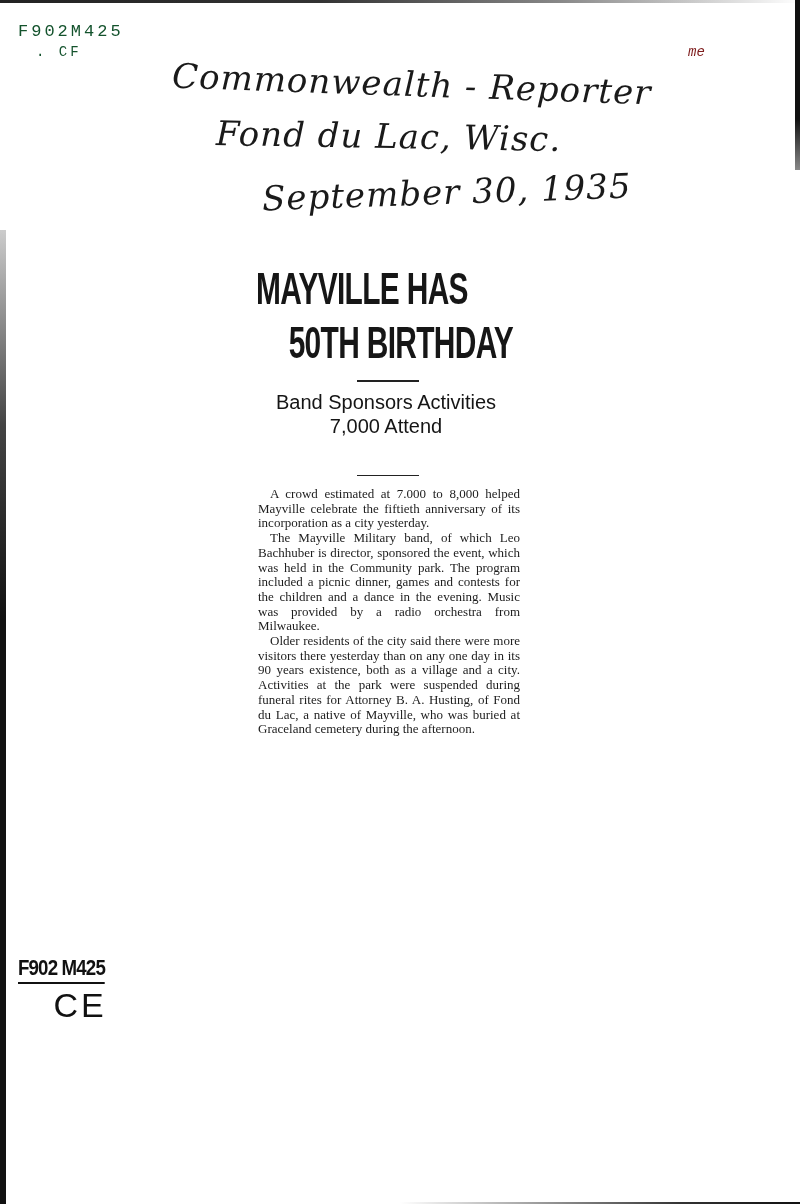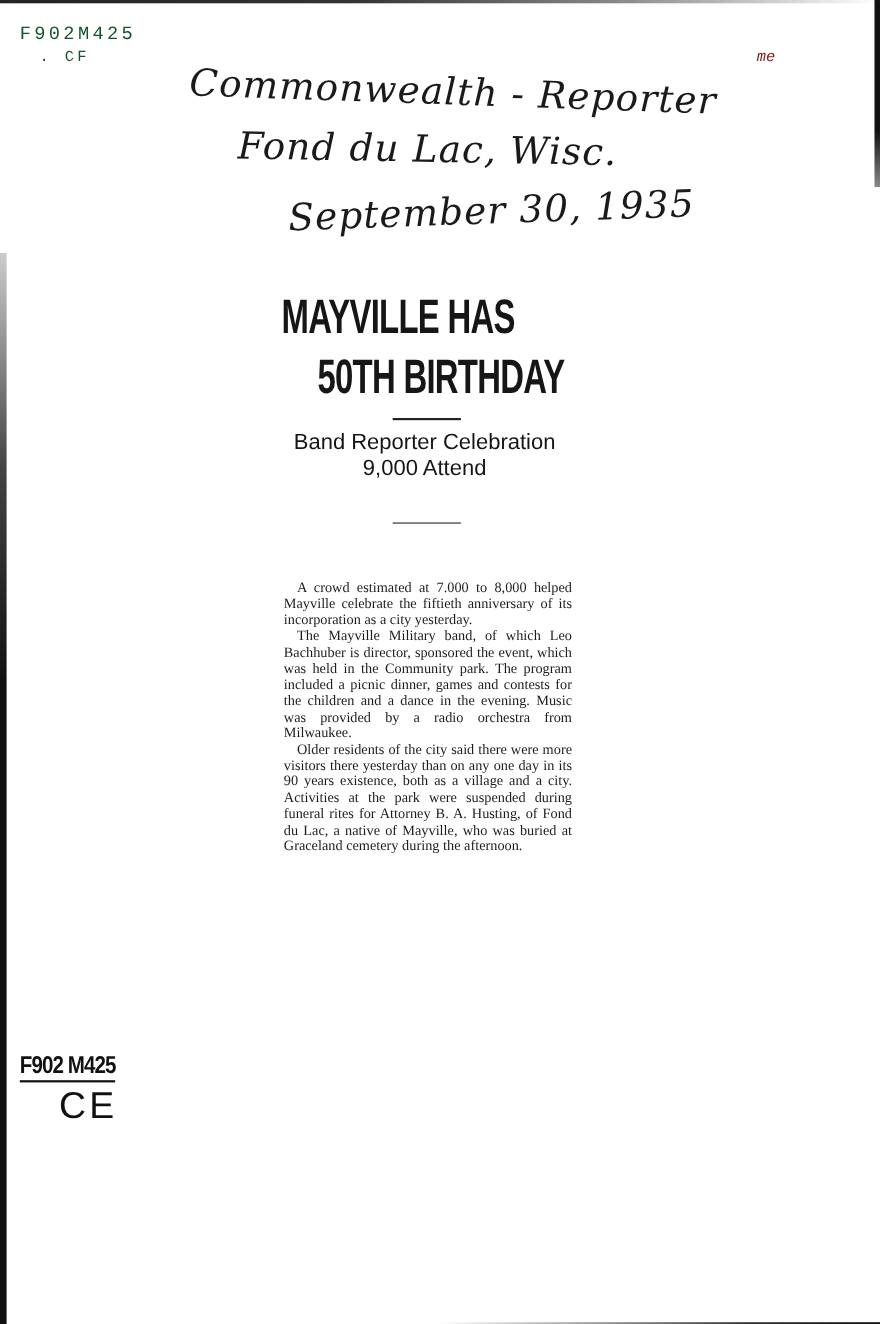--- a/index.html
+++ b/index.html
@@ -96,21 +96,20 @@
     }
 
     .body-text {
       position: absolute;
       left: 258px; top: 487px; width: 262px;
       font-family: "Liberation Serif", serif;
       font-size: 13px;
       line-height: 14.7px;
       text-align: justify;
       color: #1c1c1c;
-      margin-top: 40px;
     }
     .body-text p {
       margin: 0;
       text-indent: 12px;
     }
 
     
     .stamp-bottom {
       position: absolute;
       left: 18px; top: 944px;
@@ -155,22 +154,22 @@
 <div class="hw-mark">me</div>
 
 <div class="headline">
   <div>MAYVILLE HAS</div>
   <div class="line2">50TH BIRTHDAY</div>
 </div>
 
 <div class="rule rule-1"></div>
 
 <div class="subhead">
-  <div>Band Reporter Celebration</div>
-  <div>9,000 Attend</div>
+  <div>Band Sponsors Activities</div>
+  <div>7,000 Attend</div>
 </div>
 
 <div class="rule rule-2"></div>
 
 <div class="body-text">
   <p>A crowd estimated at 7.000 to 8,000 helped Mayville celebrate the fiftieth anniversary of its incorporation as a city yesterday.</p>
   <p>The Mayville Military band, of which Leo Bachhuber is director, sponsored the event, which was held in the Community park. The program included a picnic dinner, games and contests for the children and a dance in the evening. Music was provided by a radio orchestra from Milwaukee.</p>
   <p>Older residents of the city said there were more visitors there yesterday than on any one day in its 90 years existence, both as a village and a city. Activities at the park were suspended during funeral rites for Attorney B. A. Husting, of Fond du Lac, a native of Mayville, who was buried at Graceland cemetery during the afternoon.</p>
 </div>
 

